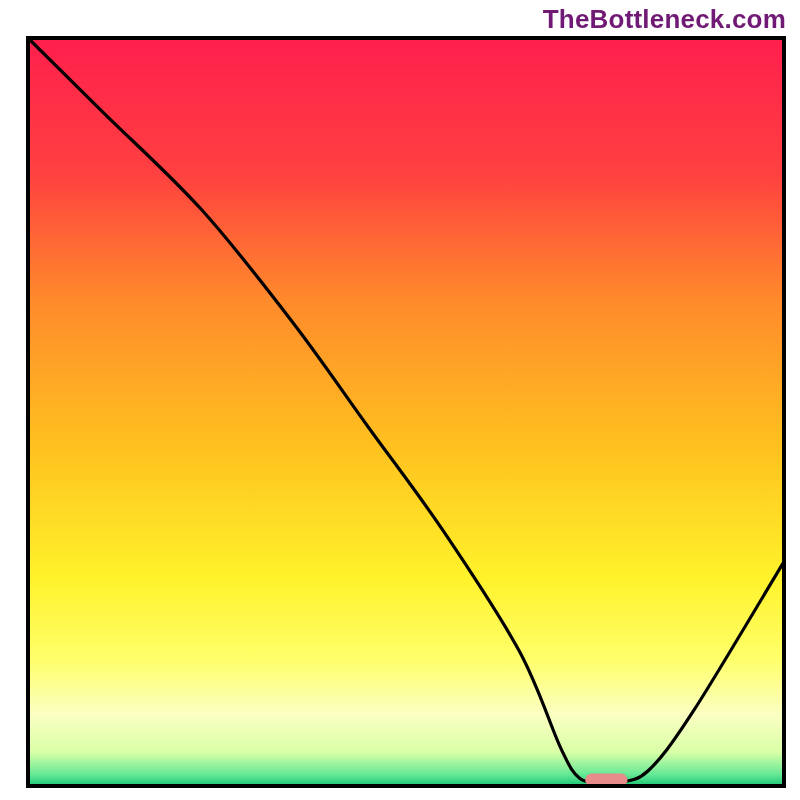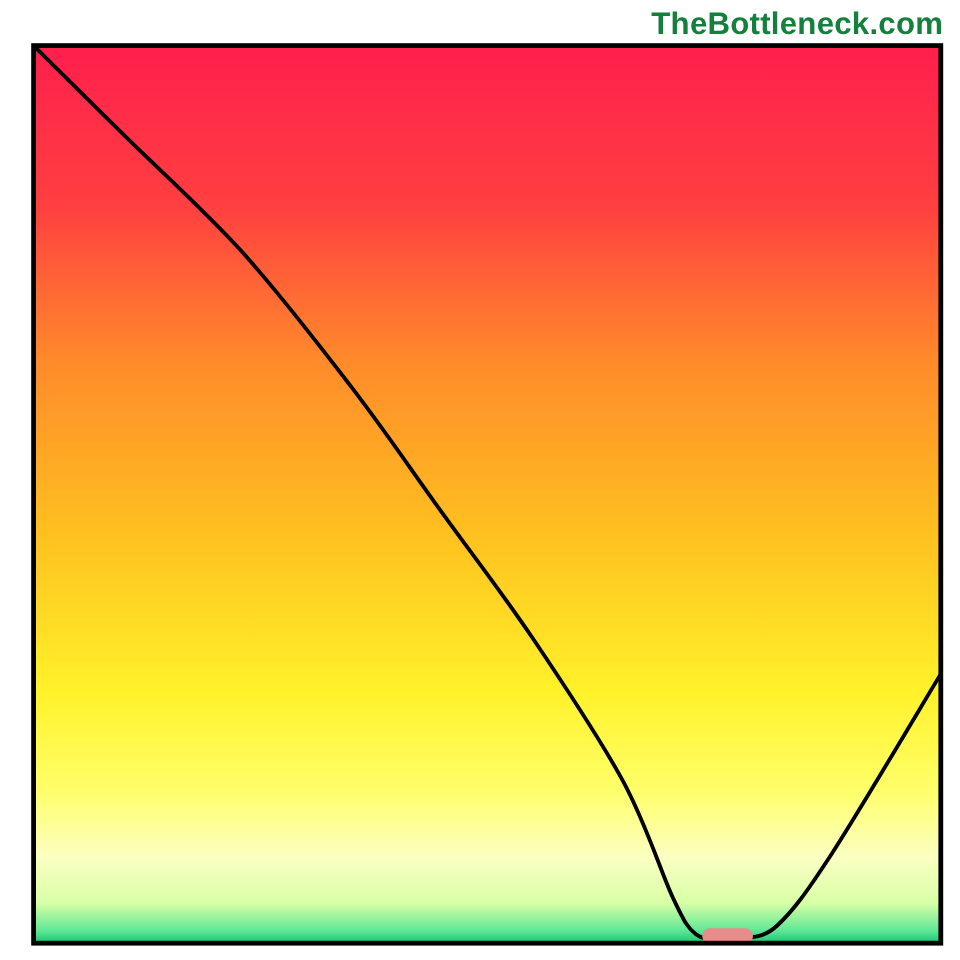--- a/index.html
+++ b/index.html
@@ -15,21 +15,21 @@
     position: relative;
     width: 800px;
     height: 800px;
   }
   .watermark {
     position: absolute;
     top: 4px;
     right: 14px;
     font-size: 26px;
     font-weight: 600;
-    color: #15803d;
+    color: #701a75;
     letter-spacing: 0.2px;
     font-family: "Segoe UI", Arial, sans-serif;
     z-index: 10;
   }
   svg.chart {
     position: absolute;
     left: 0;
     top: 0;
     width: 800px;
     height: 800px;

